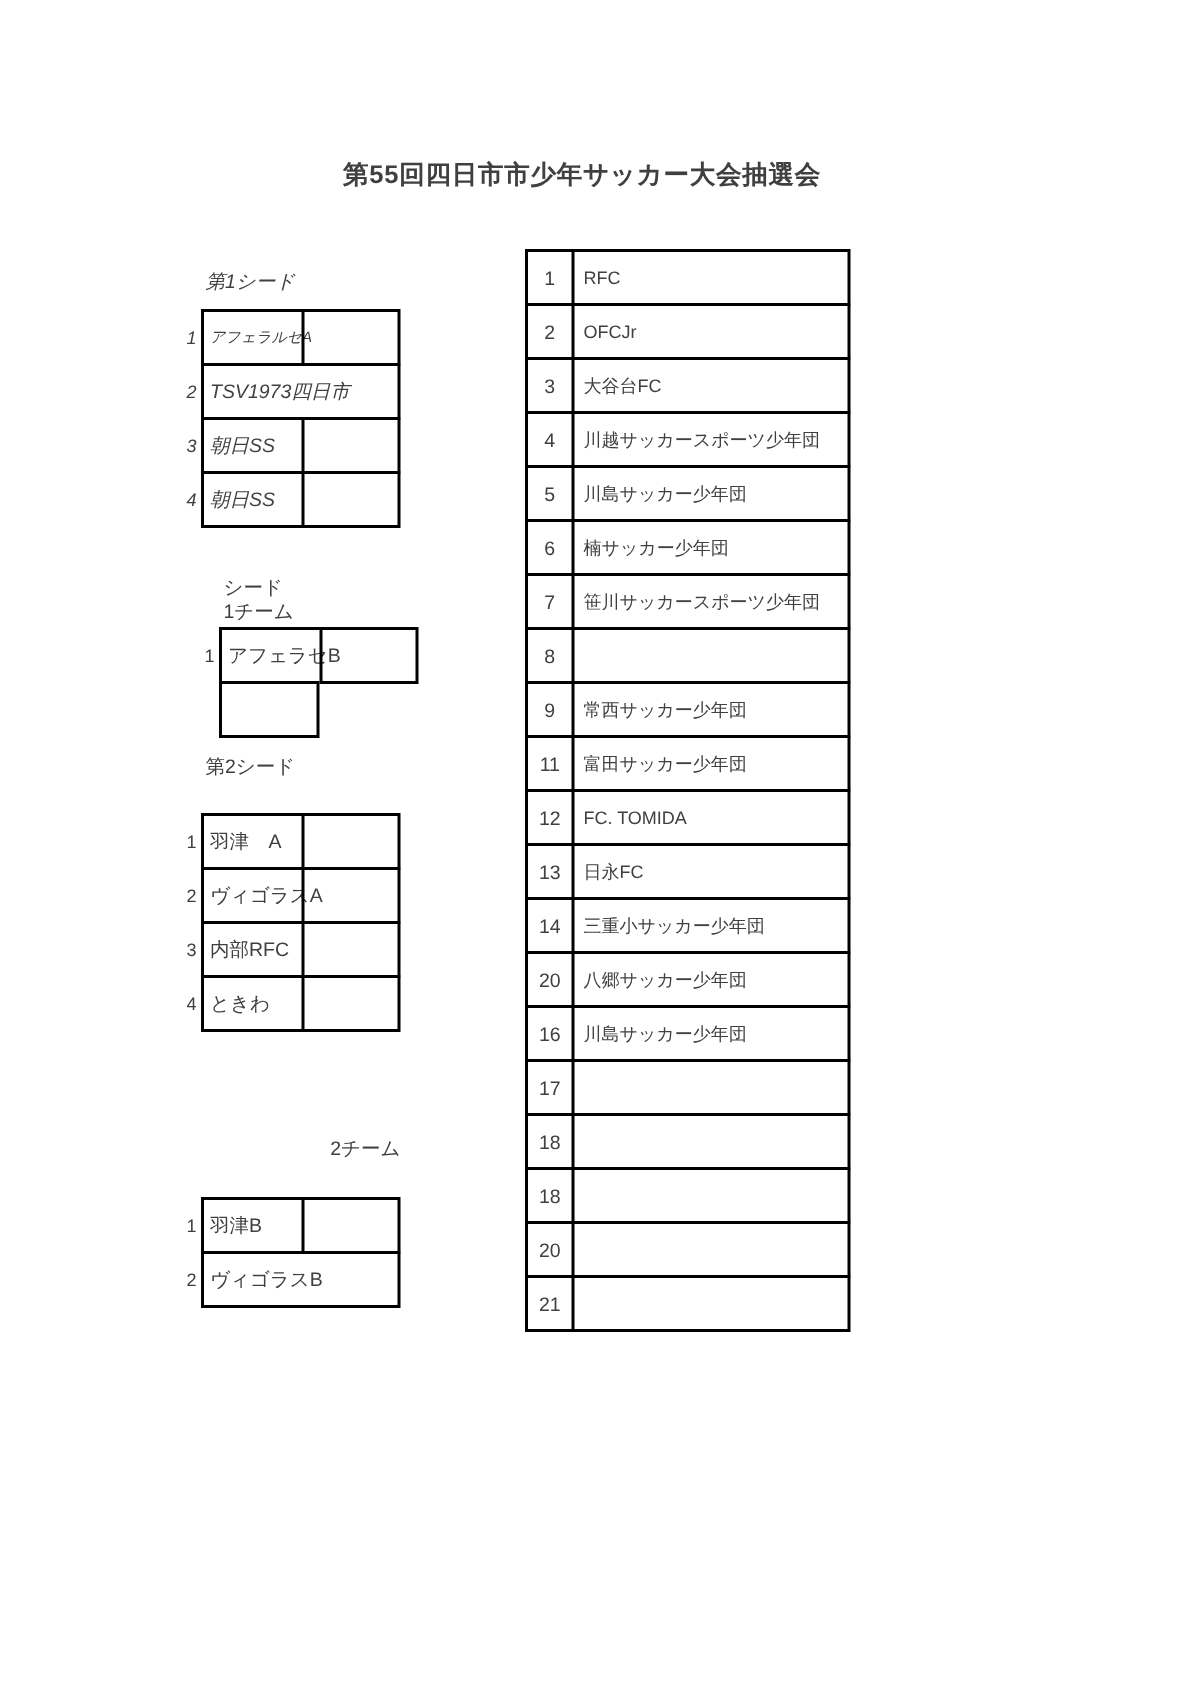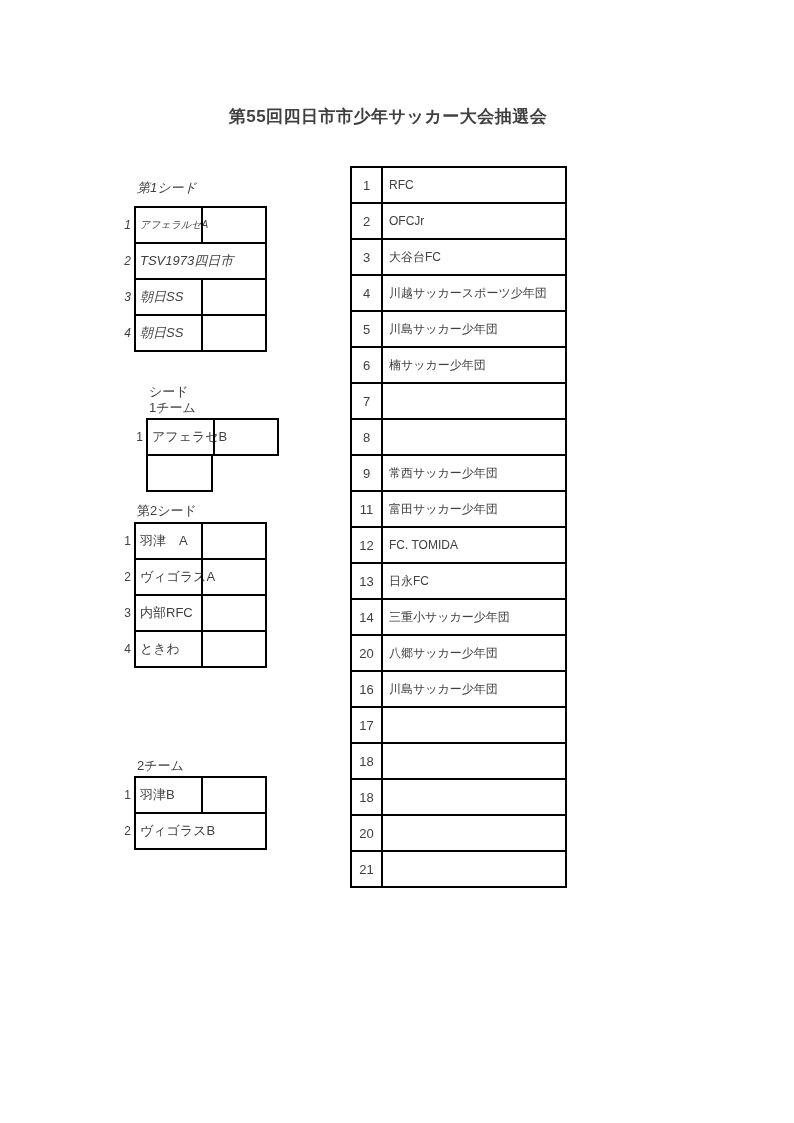--- a/index.html
+++ b/index.html
@@ -21,22 +21,22 @@
   #sec0 { left:112px; top:180px;font-style:italic; }
   #sec1 { left:124px; top:384px; }
   #sec2 { left:112px; top:503px; }
   #sec3 { left:112px; top:758px; }
   .sec-label {
     margin-left:25px; font-size:13px; line-height:16px;
     white-space:pre-line;
   }
   #sec0 .sec-label { margin-bottom:10px; }
   #sec1 .sec-label { margin-bottom:2px; }
-  #sec2 .sec-label { margin-bottom:3px; }
-  #sec3 .sec-label { margin-bottom:2px; }
+  #sec2 .sec-label { margin-bottom:23px; }
+  #sec3 .sec-label { margin-bottom:24px;text-align:right; }
 
   
   .lrow { display:flex; height:38px; margin-top:-2px; }
   .lrow:first-child { margin-top:0; }
   .lnum {
     width:22px; box-sizing:border-box; padding-right:3px;
     display:flex; align-items:center; justify-content:flex-end;
     font-size:12px;
   }
   .lbox {
@@ -208,20 +208,21 @@
       <div class="rrow">
     <div class="rnum">5</div>
     <div class="rname">川島サッカー少年団</div>
   </div>
       <div class="rrow">
     <div class="rnum">6</div>
     <div class="rname">楠サッカー少年団</div>
   </div>
       <div class="rrow">
     <div class="rnum">7</div>
+    <div class="rname">笹川サッカースポーツ少年団</div>
   </div>
       <div class="rrow">
     <div class="rnum">8</div>
   </div>
       <div class="rrow">
     <div class="rnum">9</div>
     <div class="rname">常西サッカー少年団</div>
   </div>
       <div class="rrow">
     <div class="rnum">11</div>

